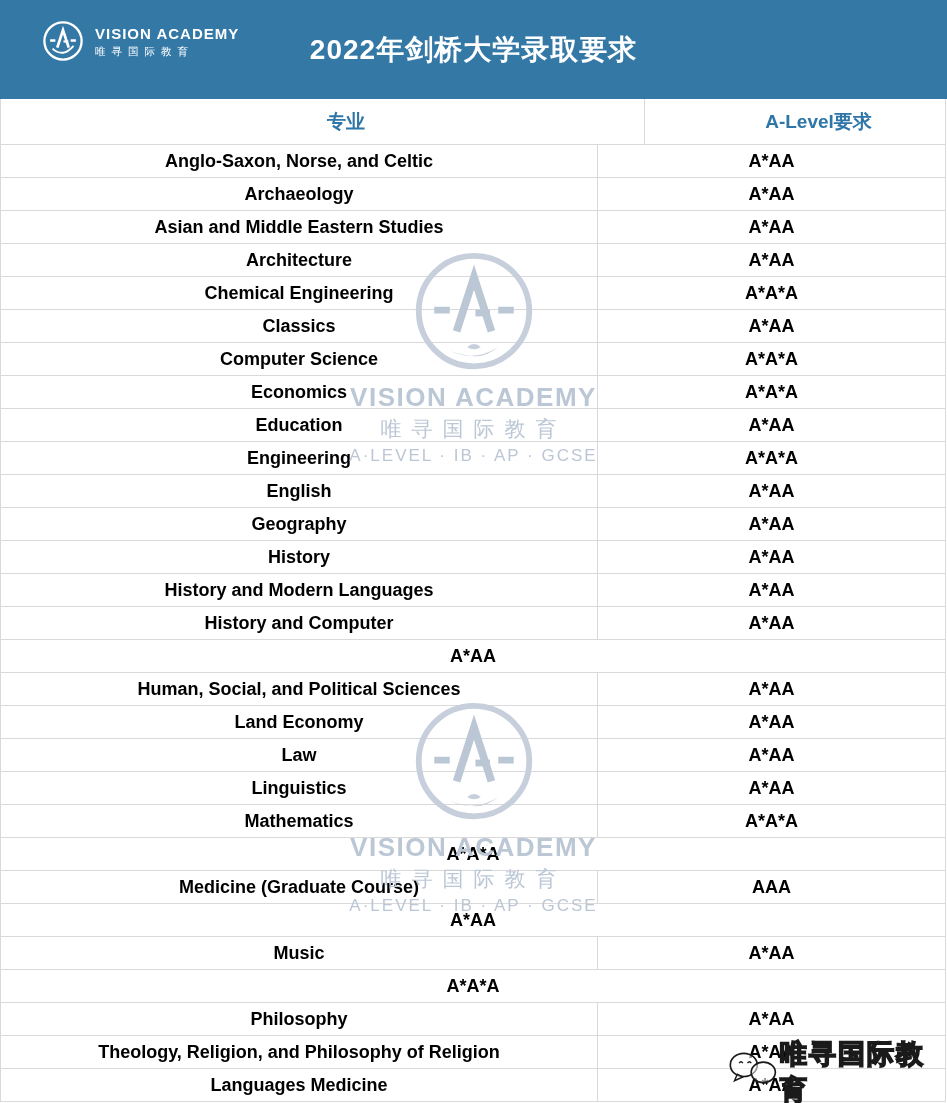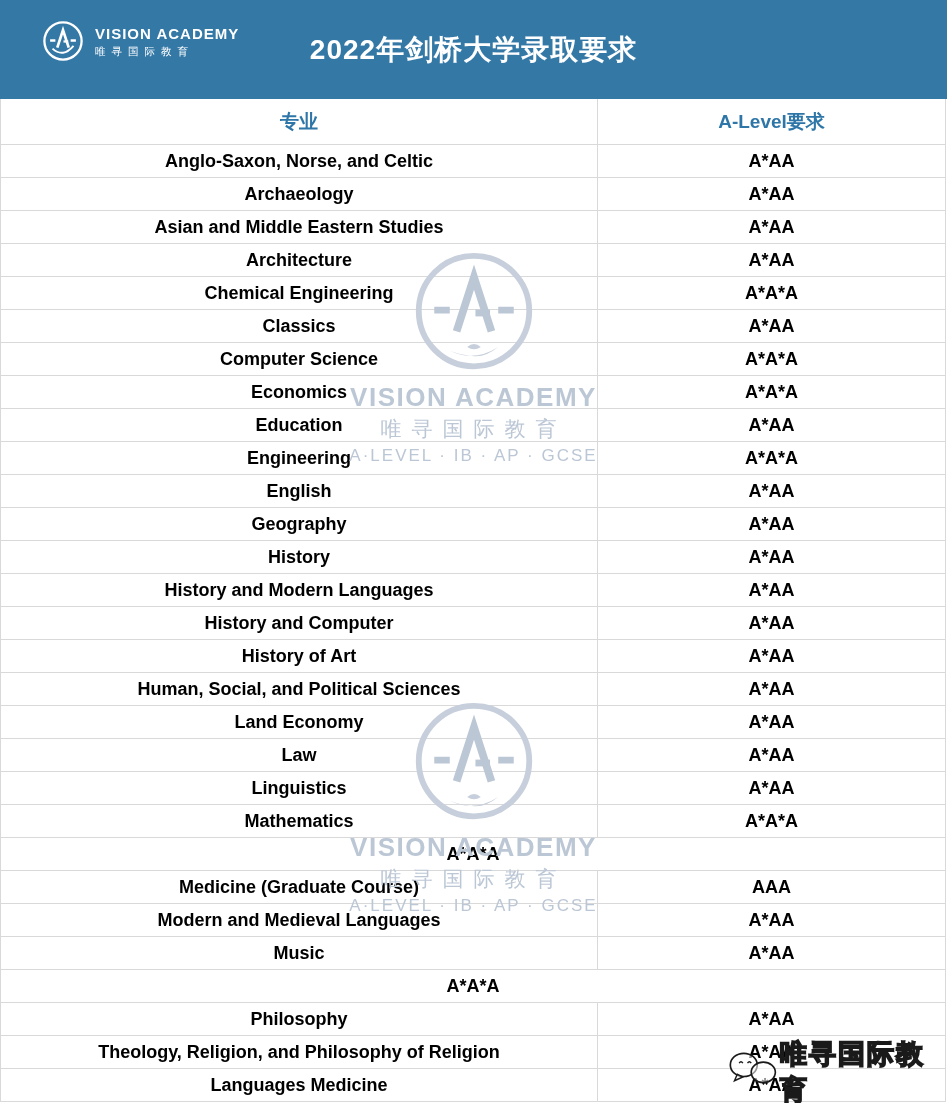--- a/index.html
+++ b/index.html
@@ -12,21 +12,21 @@
   .brand-logo{width:42px;height:42px;flex:0 0 auto;}
   .brand-text .en{color:#fff;font-weight:bold;font-size:15px;letter-spacing:1px;line-height:17px;}
   .brand-text .cn{color:#fff;font-size:10.5px;letter-spacing:6px;line-height:14px;margin-top:2px;}
   .banner-title{position:absolute;left:0;top:0;width:100%;height:99px;display:flex;align-items:center;justify-content:center;
     color:#fff;font-weight:bold;font-size:28px;letter-spacing:1px;}
 
   
   .tbl{position:absolute;left:0;top:99px;width:944px;z-index:1;border-left:1px solid var(--grid,#D9D9D9);border-right:1px solid var(--grid,#D9D9D9);}
   .hrow{display:flex;height:45px;border-bottom:1px solid var(--grid,#D9D9D9);background:transparent;}
   .hrow .c1,.hrow .c2{display:flex;align-items:center;justify-content:center;
-    color:var(--head-text,#2E76A8);font-weight:bold;font-size:19px;}
+    color:var(--head-text,#2E76A8);font-weight:bold;font-size:19px;margin-left:47px;}
   .row{display:flex;height:33px;box-sizing:border-box;border-bottom:1px solid var(--grid,#D9D9D9);background:transparent;}
   .row .c1,.row .c2{display:flex;align-items:center;justify-content:center;
     color:#000;font-weight:bold;font-size:18px;white-space:nowrap;}
   .c1{width:597px;box-sizing:border-box;border-right:1px solid var(--grid,#D9D9D9);}
   .c2{flex:1;}
 
   
   .wm{position:absolute;left:0;width:947px;text-align:center;z-index:2;pointer-events:none;color:var(--wm,#BCC7D5);}
   .wm svg{display:block;margin:0 auto;}
   .wm .wm-en{font-weight:bold;font-size:26px;letter-spacing:1.5px;line-height:30px;margin-top:6px;}
@@ -156,21 +156,20 @@
         </div>
         <div class="row">
           <div class="c1">History and Modern Languages</div>
           <div class="c2">A*AA</div>
         </div>
         <div class="row">
           <div class="c1">History and Computer</div>
           <div class="c2">A*AA</div>
         </div>
         <div class="row">
-          <div class="c1">History of Art</div>
           <div class="c2">A*AA</div>
         </div>
         <div class="row">
           <div class="c1">Human, Social, and Political Sciences</div>
           <div class="c2">A*AA</div>
         </div>
         <div class="row">
           <div class="c1">Land Economy</div>
           <div class="c2">A*AA</div>
         </div>
@@ -187,21 +186,20 @@
           <div class="c2">A*A*A</div>
         </div>
         <div class="row">
           <div class="c2">A*A*A</div>
         </div>
         <div class="row">
           <div class="c1">Medicine (Graduate Course)</div>
           <div class="c2">AAA</div>
         </div>
         <div class="row">
-          <div class="c1">Modern and Medieval Languages</div>
           <div class="c2">A*AA</div>
         </div>
         <div class="row">
           <div class="c1">Music</div>
           <div class="c2">A*AA</div>
         </div>
         <div class="row">
           <div class="c2">A*A*A</div>
         </div>
         <div class="row">

